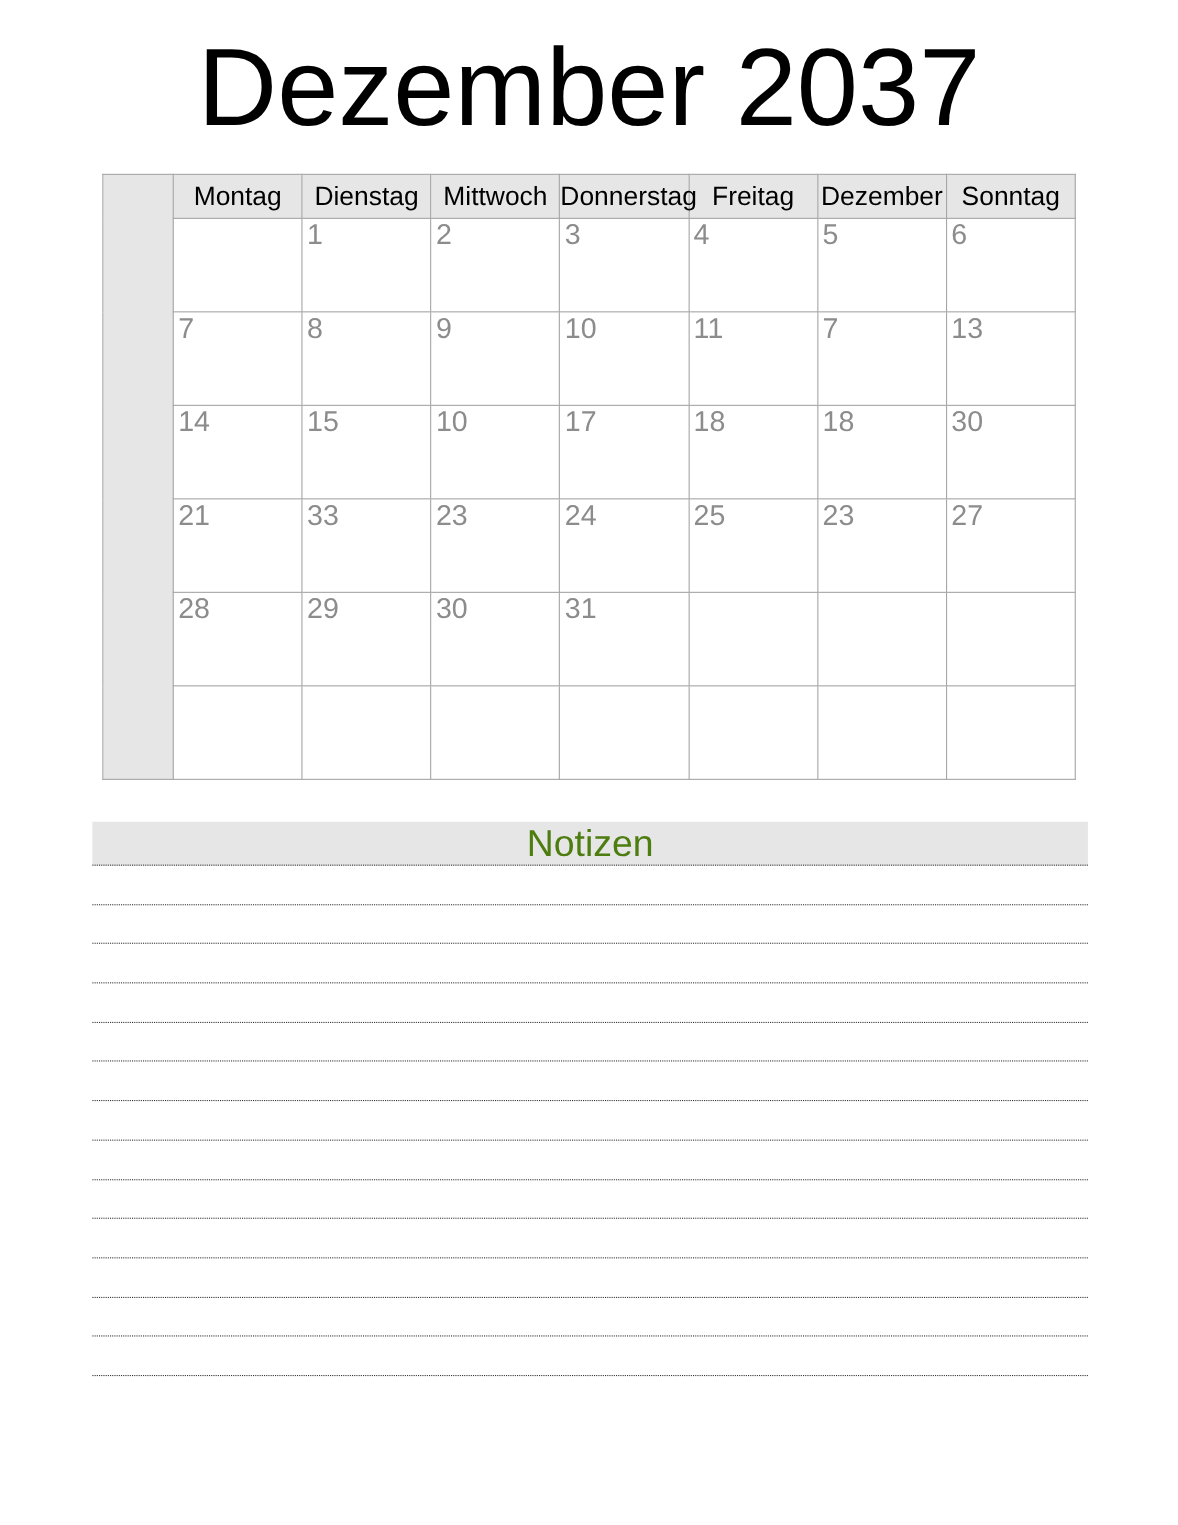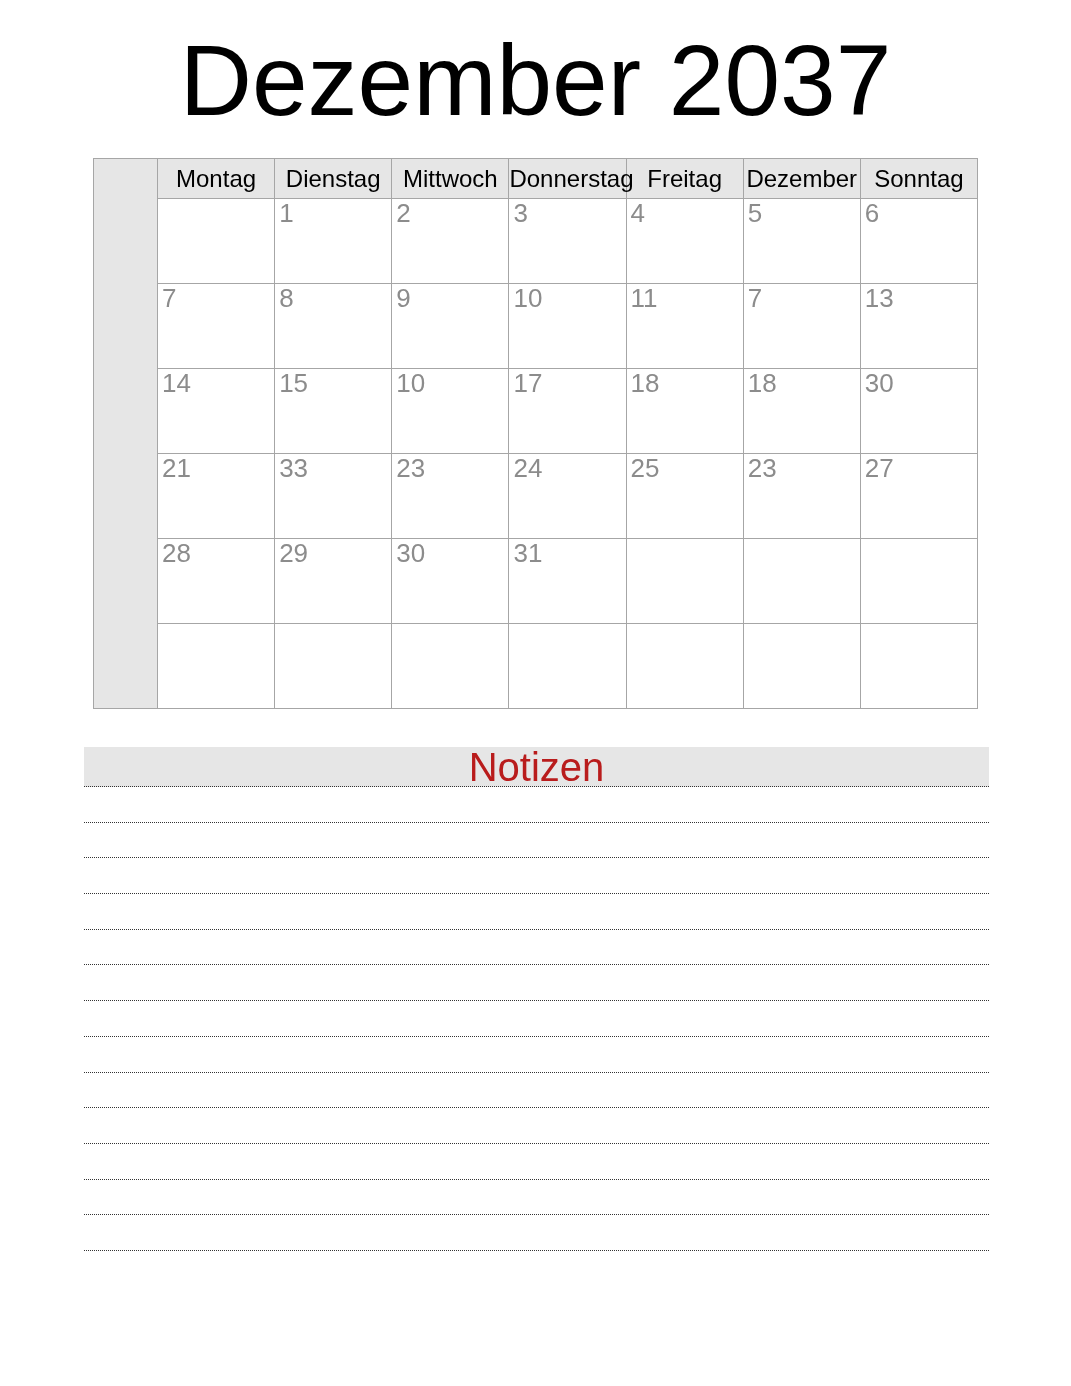--- a/index.html
+++ b/index.html
@@ -81,23 +81,23 @@
     left: 84px;
     width: 905px;
   }
   .notes-header {
     height: 40px;
     background: var(--header-bg);
     border-bottom: 1px dotted var(--dotted);
     text-align: center;
   }
   .notes-header span {
-    font-size: 40px;
+    font-size: 34px;
     line-height: 41px;
-    color: #b91c1c;
+    color: #4d7c0f;
   }
   .note-line {
     height: 35.7px;
     border-bottom: 1px dotted var(--dotted);
   }
 </style>
 </head>
 <body>
 
 <div class="page">

